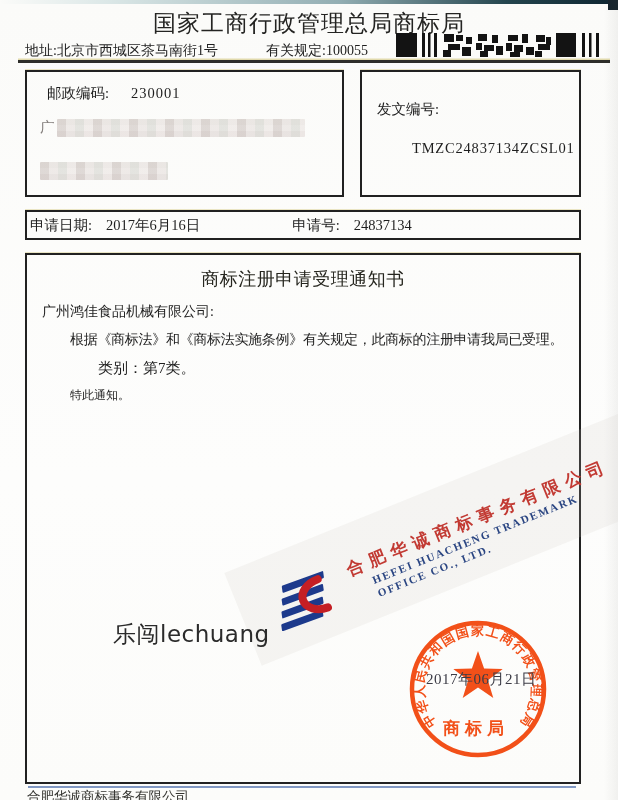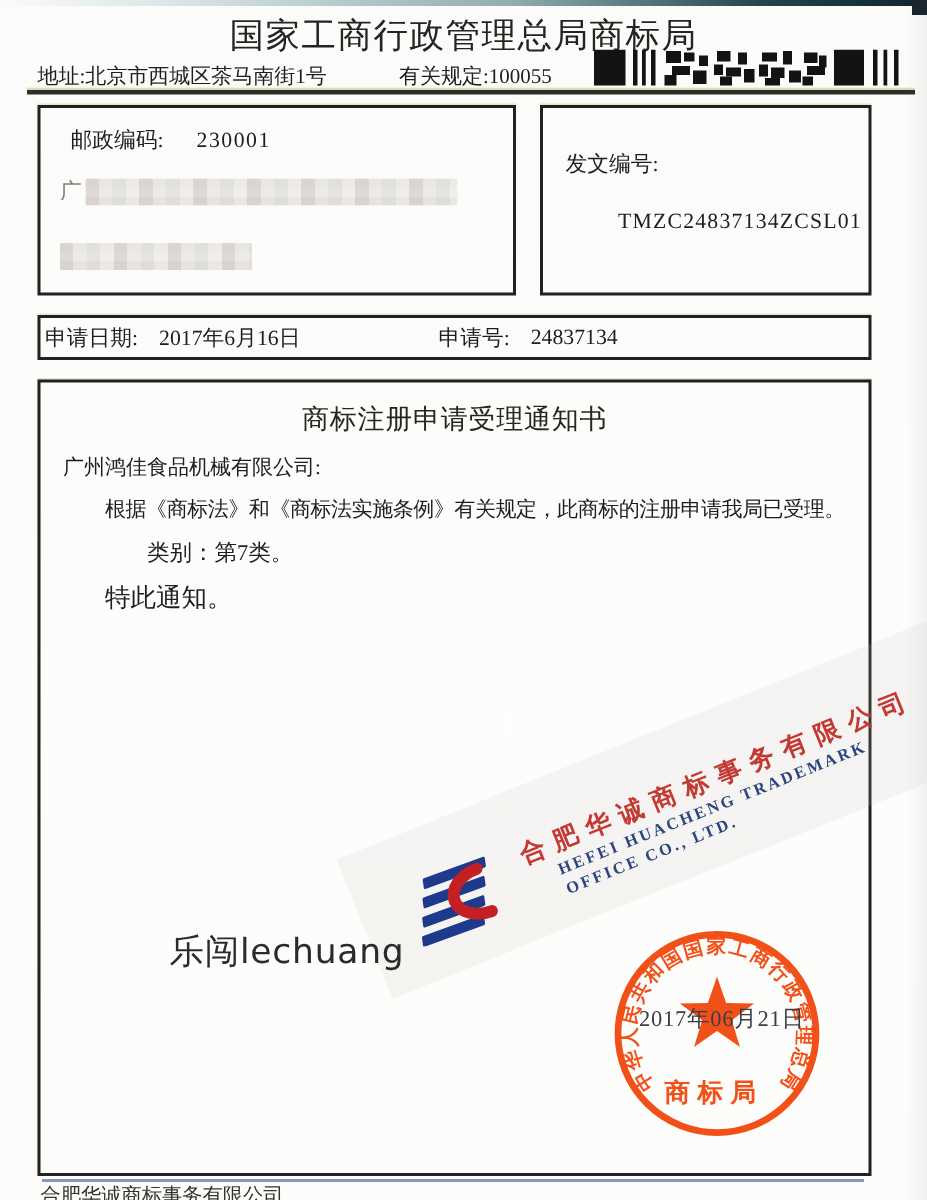--- a/index.html
+++ b/index.html
@@ -43,21 +43,21 @@
   .db-value{left:50px;top:68px;font-size:14.5px;letter-spacing:.8px;}
   
   .appbar-row{display:flex;align-items:center;height:100%;font-size:14.5px;padding-left:3px;}
   .appbar-row .gap-s{width:14px;}
   .appbar-row .gap-l{width:92px;}
   
   .notice-title{top:12px;left:0;width:100%;text-align:center;font-size:18px;letter-spacing:.5px;color:#26261f;}
   .n-recipient{left:15px;top:48px;font-size:14px;}
   .n-paragraph{left:15px;top:76px;width:530px;font-size:14px;letter-spacing:-.3px;text-indent:2em;}
   .n-category{left:43px;top:104px;font-size:15px;margin-left:28px;}
-  .n-closing{left:43px;top:132px;font-size:17px;}
+  .n-closing{left:43px;top:132px;font-size:12px;}
   
   .shade-band{left:200px;top:232px;width:440px;height:100px;background:rgba(205,202,192,.16);transform:rotate(-22deg);}
   .watermark{left:316px;top:305px;transform:rotate(-22deg);transform-origin:0 0;white-space:nowrap;}
   .wm-cn{font-size:17px;letter-spacing:6.5px;color:#c23a33;font-weight:600;}
   .wm-en{font-size:11px;letter-spacing:1.8px;color:#2a4582;font-weight:700;margin-left:20px;line-height:1.3;
     font-family:"Liberation Serif","DejaVu Serif",serif;}
   .logo{left:247px;top:312px;}
   .tm-text{left:86px;top:364px;font-size:23px;color:#2b2b2b;letter-spacing:.5px;
     font-family:"DejaVu Sans","Liberation Sans",sans-serif;font-weight:500;}
   

